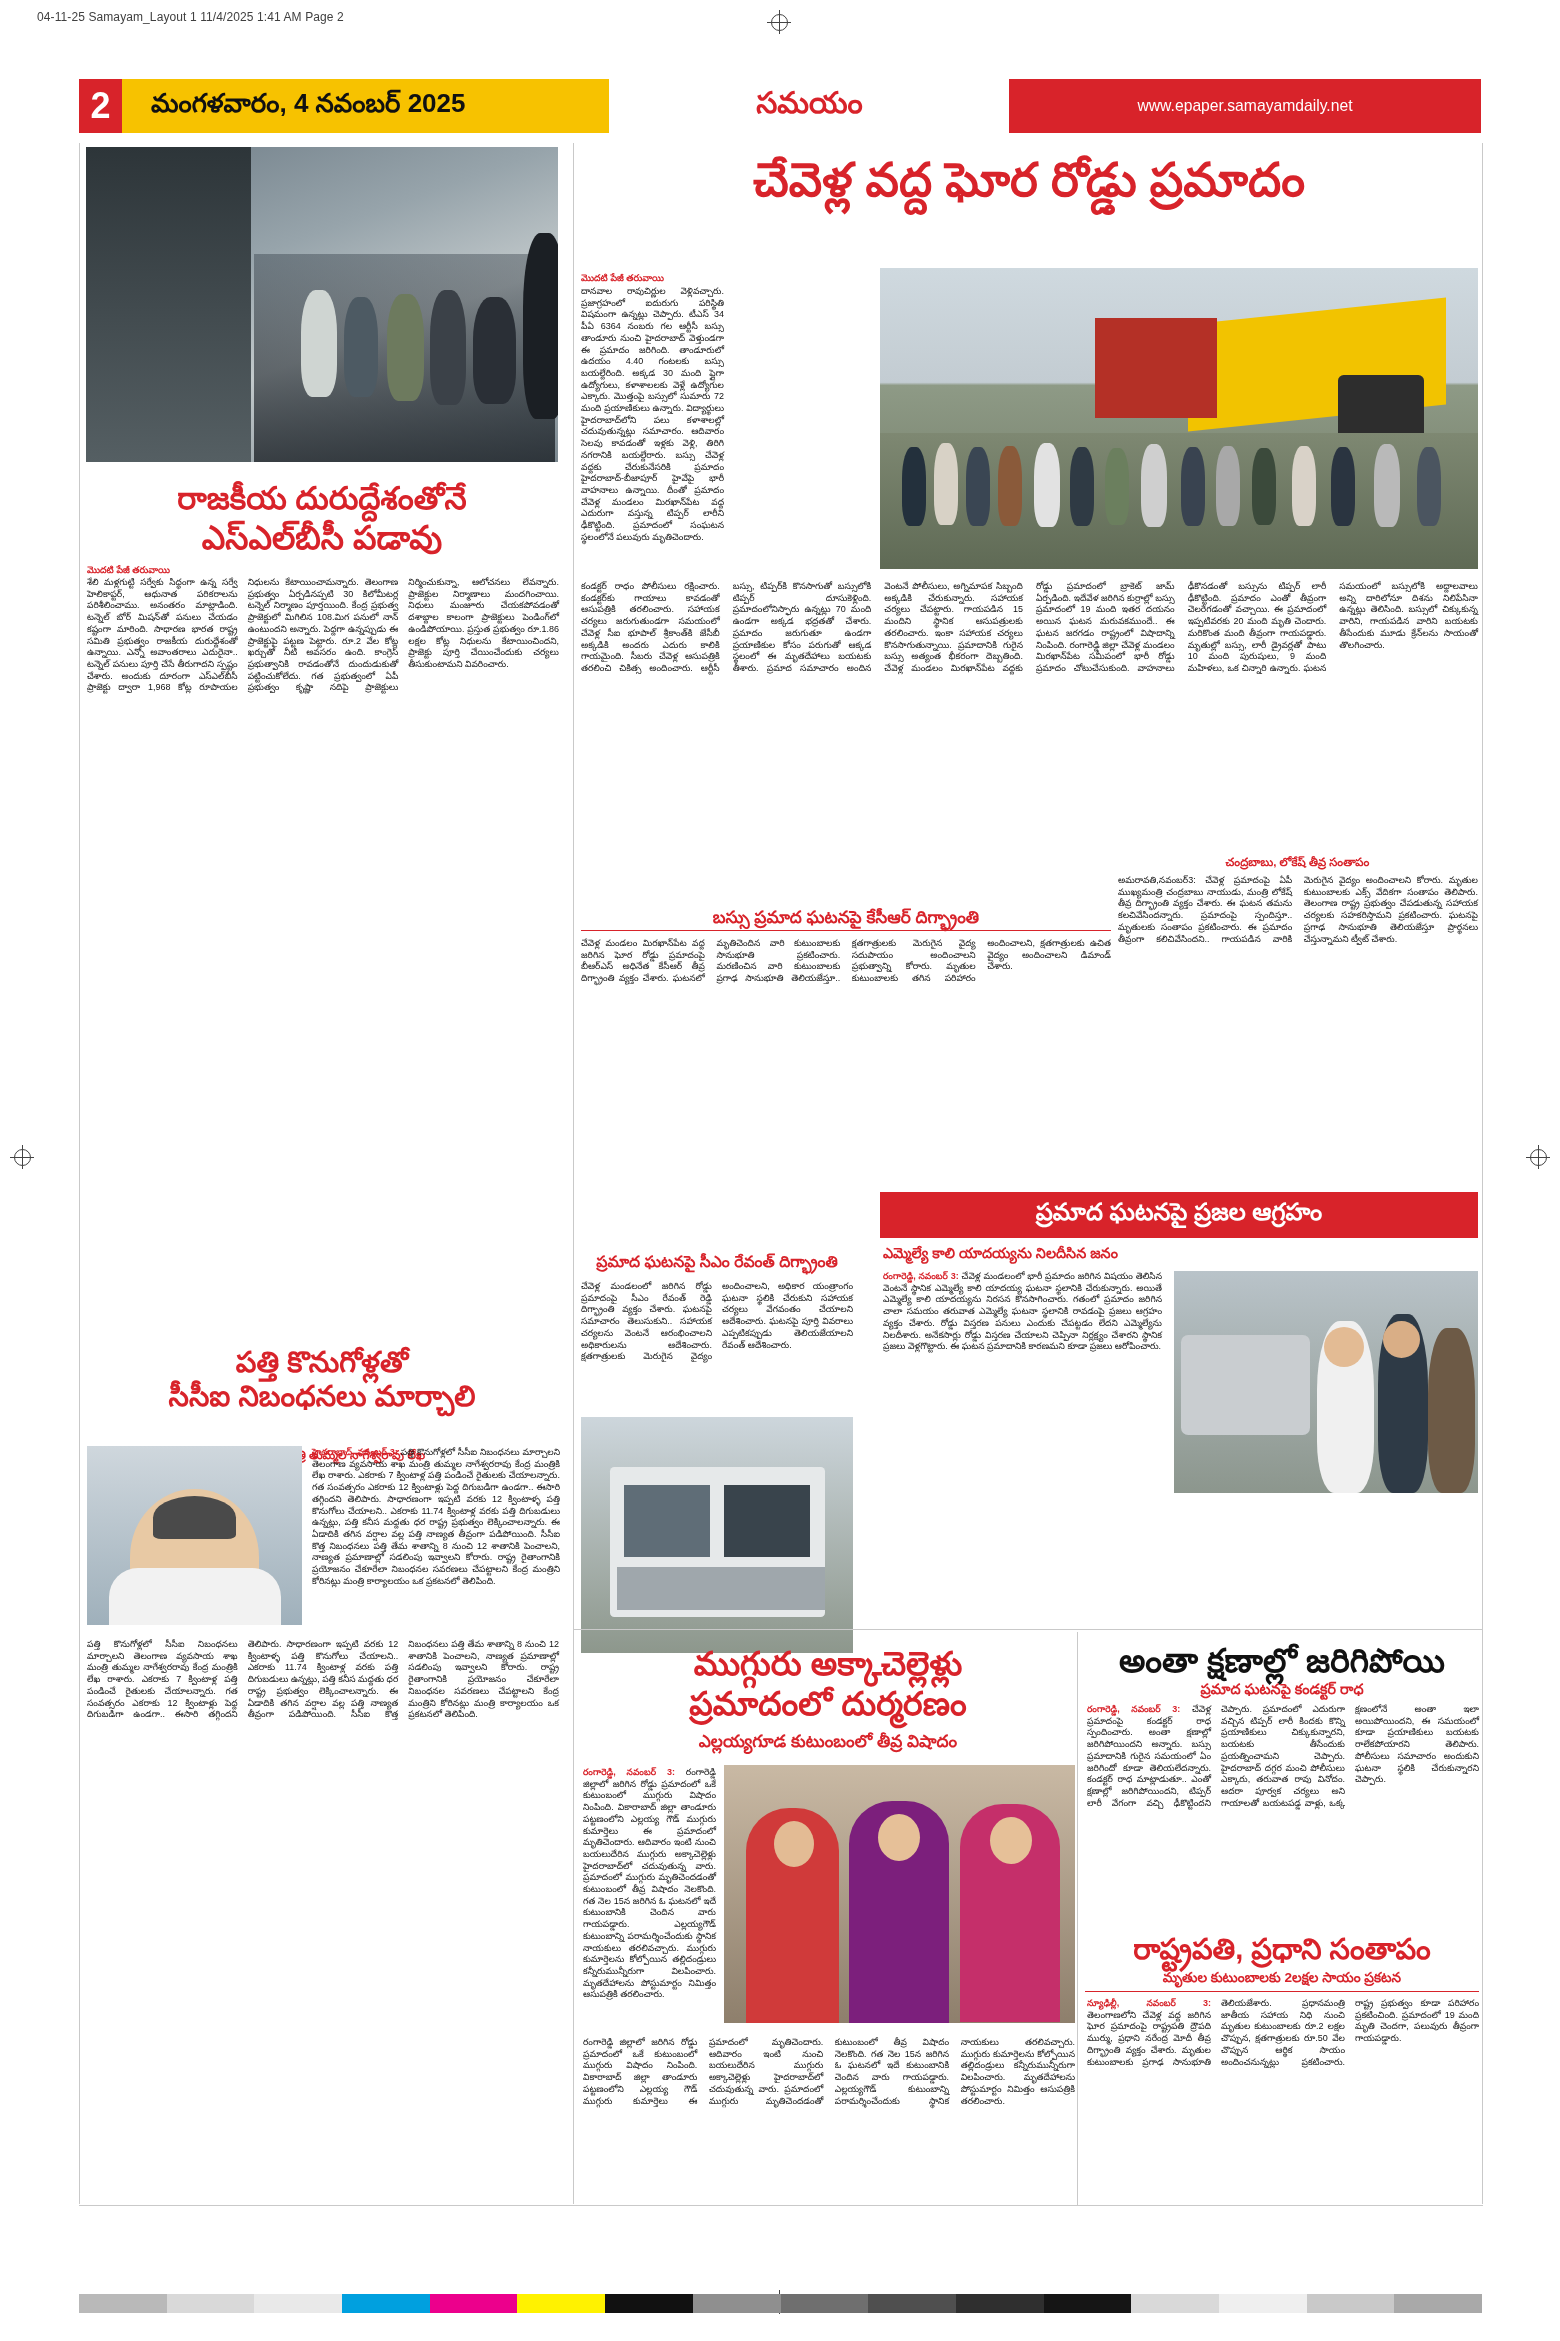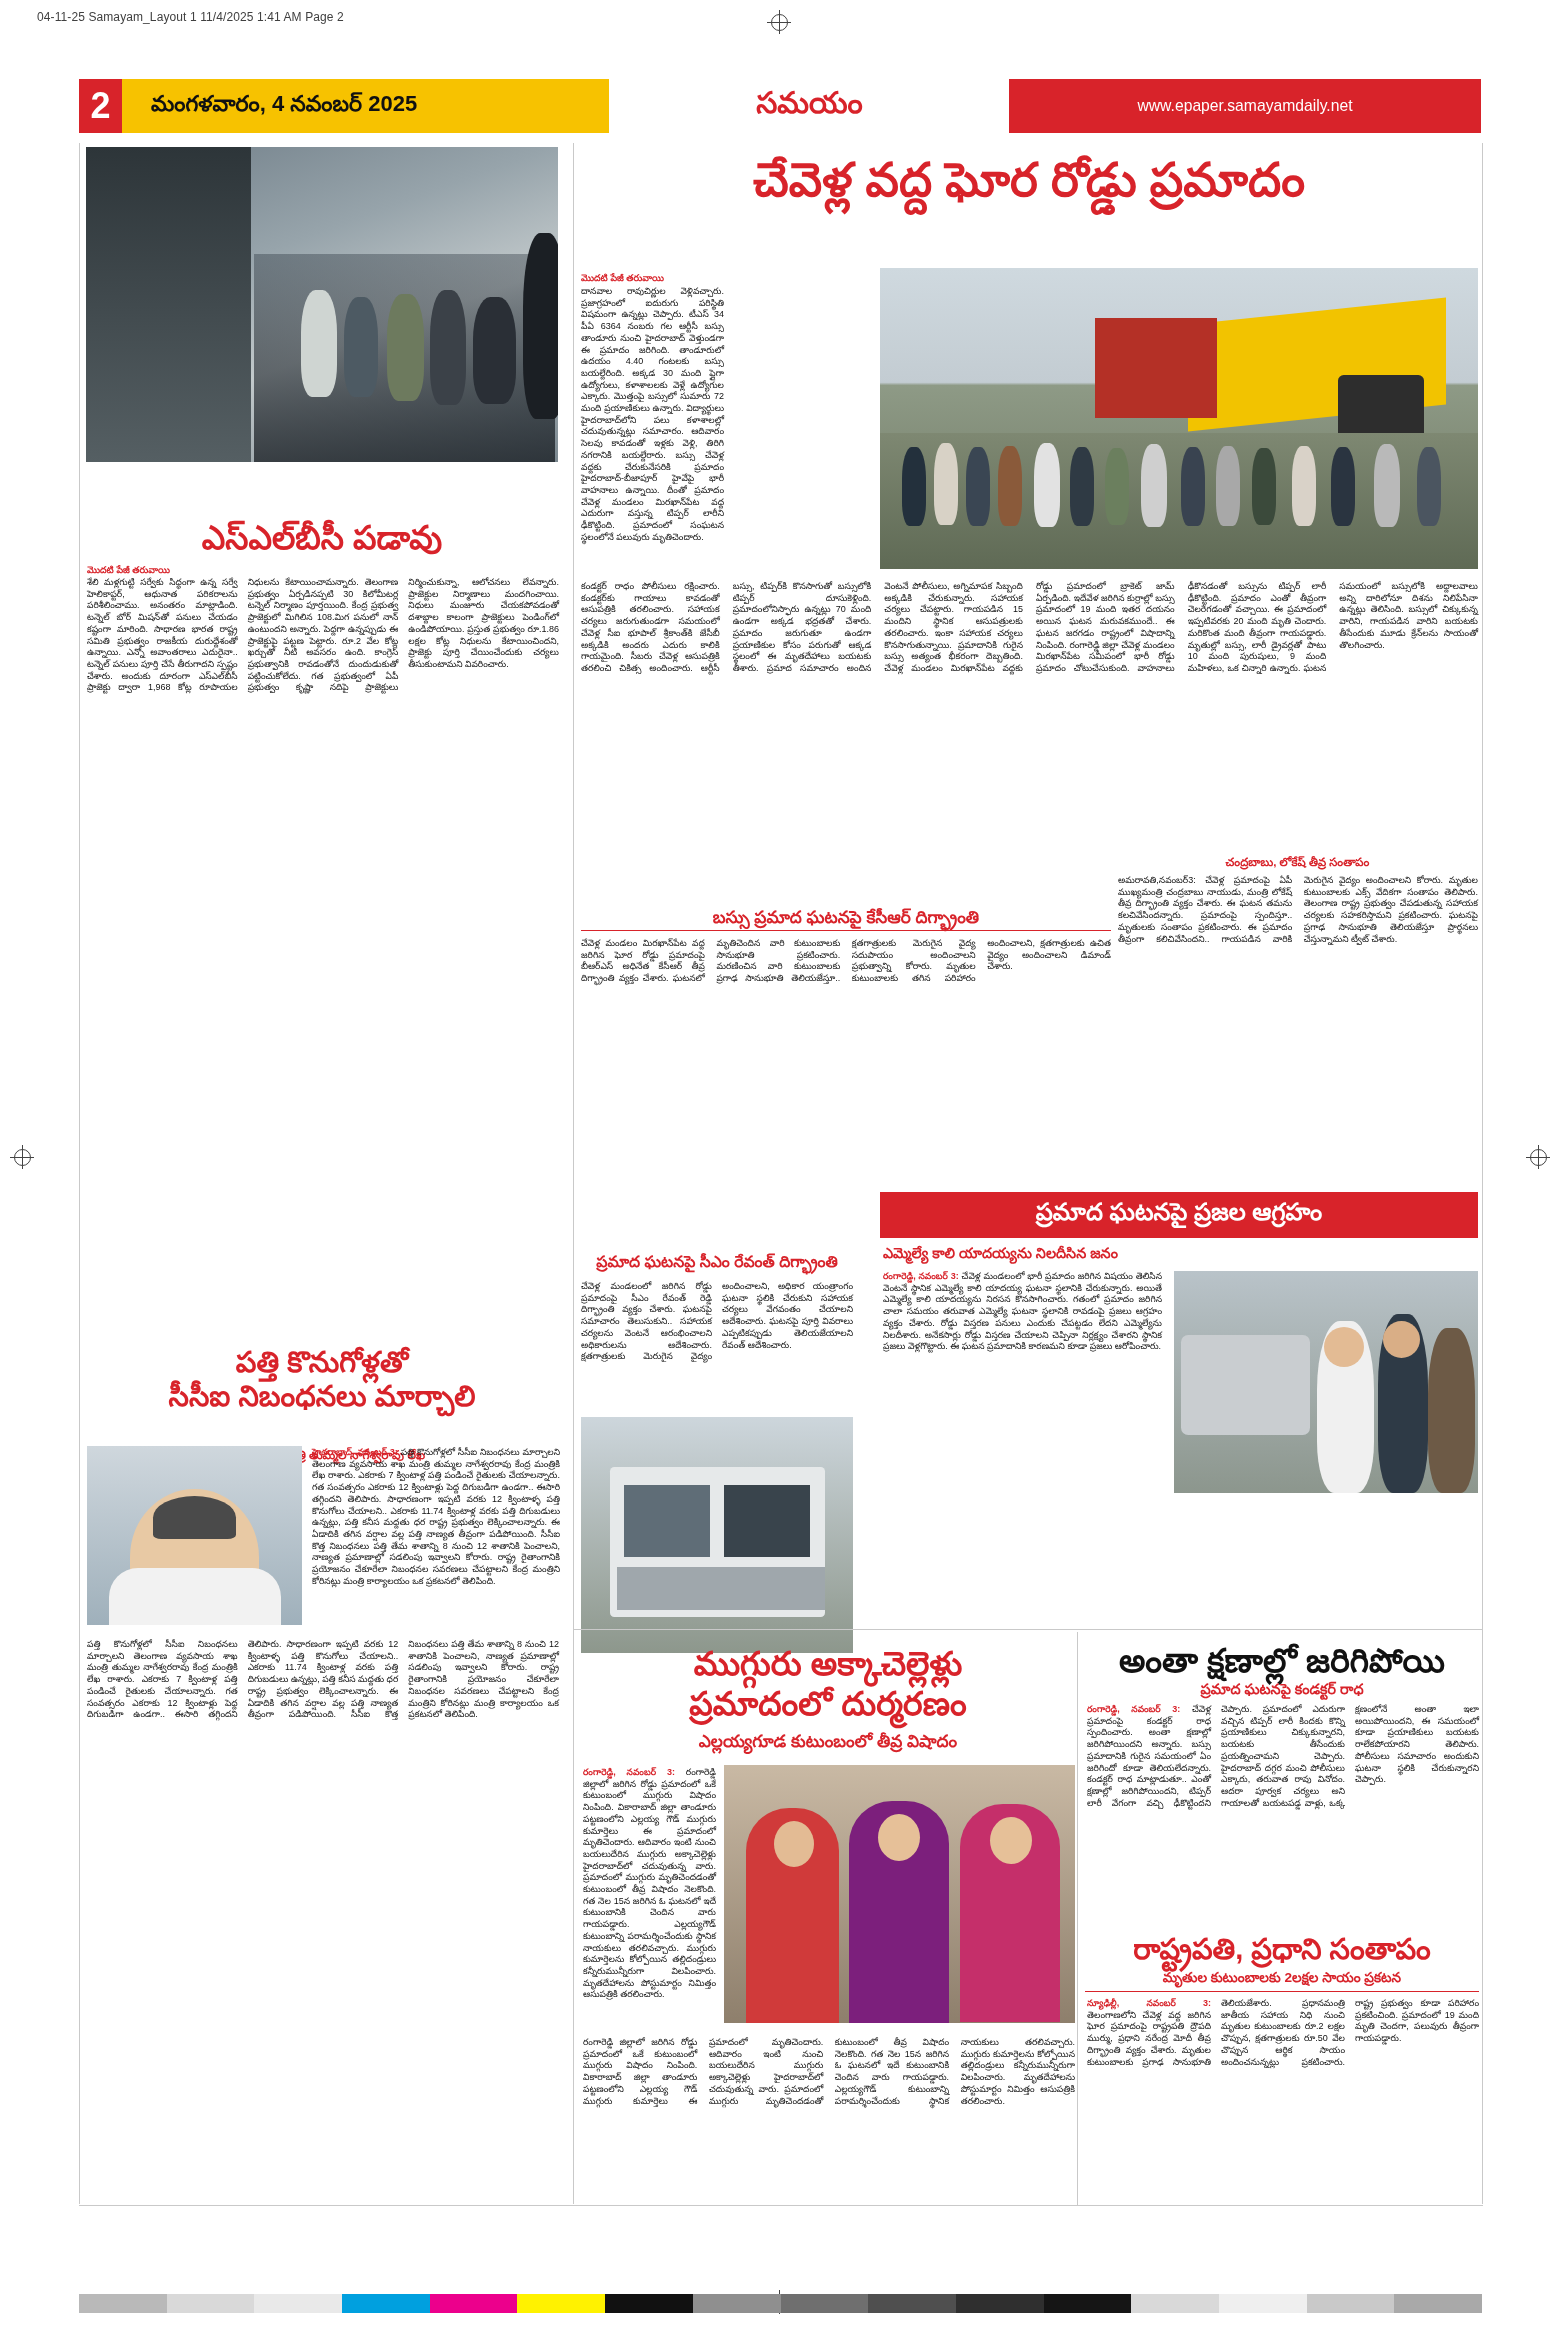--- a/index.html
+++ b/index.html
@@ -18,21 +18,21 @@
   .sidemark:before,.sidemark:after{content:"";position:absolute;background:#444;}
   .sidemark:before{left:11.5px;top:0;width:1.1px;height:24px;}
   .sidemark:after{top:11.5px;left:0;height:1.1px;width:24px;}
   .sidecirc{position:absolute;left:3.6px;top:3.6px;width:15.7px;height:15.7px;border:1.1px solid #444;border-radius:50%;}
 
   
   .masthead{position:absolute;left:79px;top:79px;width:1403px;height:54px;}
   .mh-red{position:absolute;left:0;top:0;width:43px;height:54px;background:#d8232a;}
   .mh-pageno{position:absolute;left:0;top:0;width:43px;height:54px;color:#fff;font-size:36px;font-weight:bold;display:flex;align-items:center;justify-content:center;}
   .mh-yellow{position:absolute;left:43px;top:0;width:487px;height:54px;background:#f7c200;display:flex;align-items:center;padding-left:29px;box-sizing:border-box;}
-  .mh-date{font-size:22px;font-weight:bold;color:#111;}
+  .mh-date{font-size:26px;font-weight:bold;color:#111;}
   .mh-title{position:absolute;left:530px;top:0;width:401px;height:54px;display:flex;align-items:center;justify-content:center;color:#d8232a;font-size:30px;font-weight:bold;}
   .mh-blue{position:absolute;left:930px;top:0;width:472px;height:54px;background:#d8232a;display:flex;align-items:center;justify-content:center;}
   .mh-site{color:#fff;font-size:15.7px;}
 
   
   .vrule{position:absolute;width:1.4px;background:#c9c9c9;}
   .hrule{position:absolute;height:1.4px;background:#c9c9c9;}
 
   
   .col-text{position:absolute;font-size:9px;line-height:11.7px;text-align:justify;color:#111;font-family:"Liberation Sans",sans-serif;}
@@ -101,20 +101,21 @@
     <div style="position:absolute;left:0;top:0;width:165px;height:100%;background:linear-gradient(180deg,#2d3539,#555f63);"></div>
     <div style="position:absolute;left:168px;top:107px;width:301px;height:208px;background:linear-gradient(180deg,rgba(30,40,50,.35),rgba(20,25,30,.75));"></div>
     <div class="blob" style="left:215px;top:143px;width:36px;height:107px;background:#cfd5d2;"></div>
     <div class="blob" style="left:258px;top:150px;width:34px;height:100px;background:#4d5a63;"></div>
     <div class="blob" style="left:301px;top:147px;width:37px;height:107px;background:#6d7a5e;"></div>
     <div class="blob" style="left:344px;top:143px;width:36px;height:115px;background:#3b4148;"></div>
     <div class="blob" style="left:387px;top:150px;width:43px;height:107px;background:#2a2f36;"></div>
     <div class="blob" style="left:437px;top:86px;width:43px;height:186px;background:#1b1f24;"></div>
   </div>
 
+  <div class="headline" style="left:86px;top:481px;width:472px;font-size:31.5px;">రాజకీయ దురుద్దేశంతోనే</div>
   <div class="headline" style="left:86px;top:520px;width:472px;font-size:33px;">ఎస్‌ఎల్‌బీసీ పడావు</div>
 
   <div class="col-text" style="left:87px;top:565px;width:120px;"><span class="kicker">మొదటి పేజీ తరువాయి</span></div>
 
   <div class="col-text" style="left:87px;top:577px;width:472px;column-count:3;column-gap:10px;height:759px;">శేలి మళ్లగుట్టి సర్వేకు సిద్ధంగా ఉన్న సర్వే హెలికాప్టర్, ఆధునాత పరికరాలను పరిశీలించాము. అనంతరం మాట్లాడింది. టన్నెల్ బోర్ మిషన్‌తో పనులు చేయడం కష్టంగా మారింది. సాధారణ భారత రాష్ట్ర సమితి ప్రభుత్వం రాజకీయ దురుద్దేశంతో ఉన్నాయి. ఎన్నో అవాంతరాలు ఎదురైనా.. టన్నెల్ పనులు పూర్తి చేసే తీరుగాదని స్పష్టం చేశారు. అందుకు దూరంగా ఎస్‌ఎల్‌బీసీ ప్రాజెక్టు ద్వారా 1,968 కోట్ల రూపాయల నిధులను కేటాయించామన్నారు. తెలంగాణ ప్రభుత్వం ఏర్పడినప్పటి 30 కిలోమీటర్ల టన్నెల్ నిర్మాణం పూర్తయింది. కేంద్ర ప్రభుత్వ ప్రాజెక్టులో మిగిలిన 108.మిగ పనులో నాన్ ఉంటుందని అన్నారు. పెద్దగా ఉన్నప్పుడు ఈ ప్రాజెక్టుపై పట్టణ పెట్టారు. రూ.2 వేల కోట్ల ఖర్చుతో నీటి అవసరం ఉంది. కాంగ్రెస్ ప్రభుత్వానికి రావడంతోనే దుందుడుకుతో పట్టించుకోలేదు. గత ప్రభుత్వంలో ఏపీ ప్రభుత్వం కృష్ణా నదిపై ప్రాజెక్టులు నిర్మించుకున్నా, ఆలోచనలు లేవన్నారు. ప్రాజెక్టుల నిర్మాణాలు మందగించాయి. నిధులు మంజూరు చేయకపోవడంతో దశాబ్దాల కాలంగా ప్రాజెక్టులు పెండింగ్‌లో ఉండిపోయాయి. ప్రస్తుత ప్రభుత్వం రూ.1.86 లక్షల కోట్ల నిధులను కేటాయించిందని, ప్రాజెక్టు పూర్తి చేయించేందుకు చర్యలు తీసుకుంటామని వివరించారు.</div>
 
   <div class="headline" style="left:86px;top:1346px;width:472px;font-size:29px;">పత్తి కొనుగోళ్లతో</div>
   <div class="headline" style="left:86px;top:1380px;width:472px;font-size:29px;">సీసీఐ నిబంధనలు మార్చాలి</div>
   <div class="sub-red" style="left:86px;top:1422px;width:472px;margin-top:26px;">కేంద్రమంత్రికి మంత్రి తుమ్మల నాగేశ్వరావు లేఖ</div>
 

